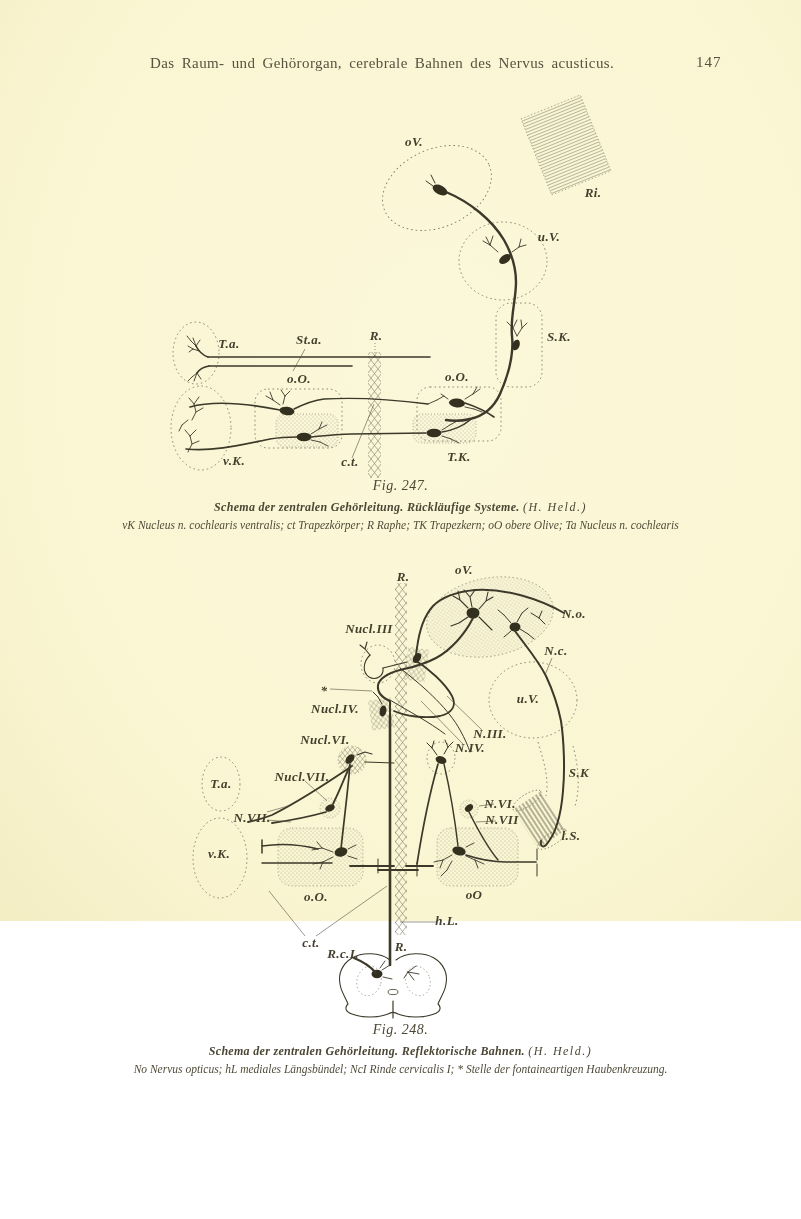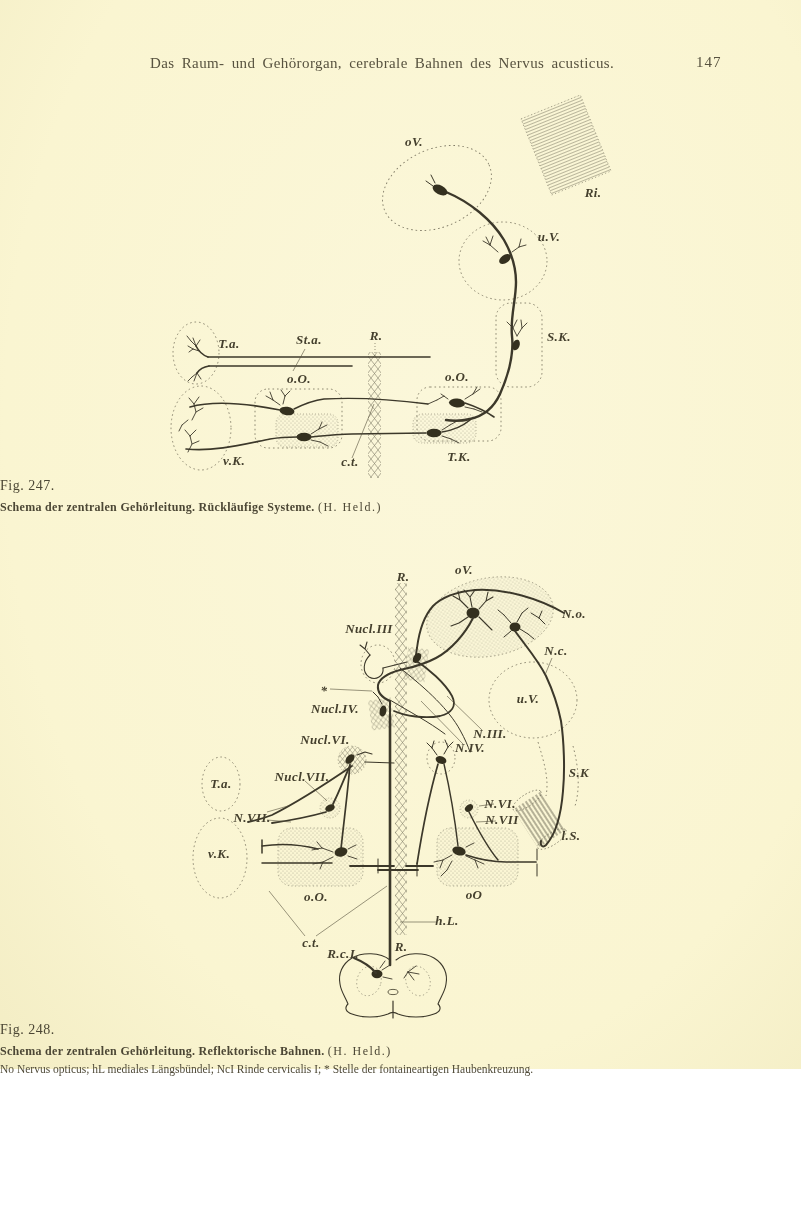--- a/index.html
+++ b/index.html
@@ -1,24 +1,24 @@
 <!DOCTYPE html>
 <html><head>
 <meta charset="utf-8">
 <style>
   html,body{margin:0;padding:0;}
   body{width:801px;height:1219px;overflow:hidden;
        font-family:"Liberation Serif", serif;}
-  #page{position:relative;width:801px;height:1069px;
+  #page{position:relative;width:801px;height:921px;
         background:#faf5d3;
         background:radial-gradient(ellipse at 55% 40%, #fbf7da 0%, #faf5d1 70%, #f3edc4 100%);}
   .hdr{position:absolute;top:55px;left:150px;width:480px;
        font-size:15px;color:#57523f;letter-spacing:.4px;word-spacing:3px;}
   .pagenum{position:absolute;top:54px;left:696px;font-size:15px;color:#57523f;letter-spacing:1px;}
-  .cap{position:absolute;left:0;width:801px;text-align:left;color:#4c4735;}
+  .cap{position:absolute;left:0;width:801px;text-align:center;color:#4c4735;font-style:italic;}
   .cap .fig-no{font-size:14px;letter-spacing:.5px;margin-bottom:6px;}
   .cap .cap-title{font-size:12px;font-weight:bold;letter-spacing:.3px;margin-bottom:3px;}
   .cap .cap-title .credit{font-weight:normal;letter-spacing:1.5px;}
   .cap .leg{font-size:11.5px;line-height:15px;color:#504b39;}
   svg{position:absolute;overflow:visible;}
   svg text{font-family:"Liberation Serif", serif;font-style:italic;font-weight:600;
            fill:#443f2d;font-size:13px;letter-spacing:.4px;}
   .ink{stroke:#3c382a;fill:none;stroke-linecap:round;stroke-linejoin:round;}
   .soma{fill:#34301f;stroke:none;}
   .dash{fill:none;stroke:#827d68;stroke-width:.9;stroke-dasharray:1.6 2.9;}
@@ -146,20 +146,21 @@
       <text x="459" y="461">T.K.</text>
     </g>
   </svg>
 
   <div class="cap" style="top:478px">
     <div class="fig-no">Fig. 247.</div>
     <div class="cap-title">
       <span>Schema der zentralen Gehörleitung.  Rückläufige Systeme.</span>
       <span class="credit">(H. Held.)</span>
     </div>
+    <div class="leg">vK Nucleus n. cochlearis ventralis; ct Trapezkörper; R Raphe; TK Trapezkern; oO obere Olive; Ta Nucleus n. cochlearis</div>
   </div>
 
   <svg style="left:0;top:0" width="801" height="1219" viewBox="0 0 801 1219">
     <defs>
       <pattern id="stip8" width="4" height="4" patternUnits="userSpaceOnUse">
         <circle cx="1" cy="1" r="0.5" fill="#a09c85"></circle>
         <circle cx="3" cy="3" r="0.5" fill="#aaa68f"></circle>
       </pattern>
       <pattern id="cross8" width="7" height="9" patternUnits="userSpaceOnUse">
         <path d="M0,0 L7,9 M7,0 L0,9" stroke="#8f8b75" stroke-width="0.7" fill="none"></path>

